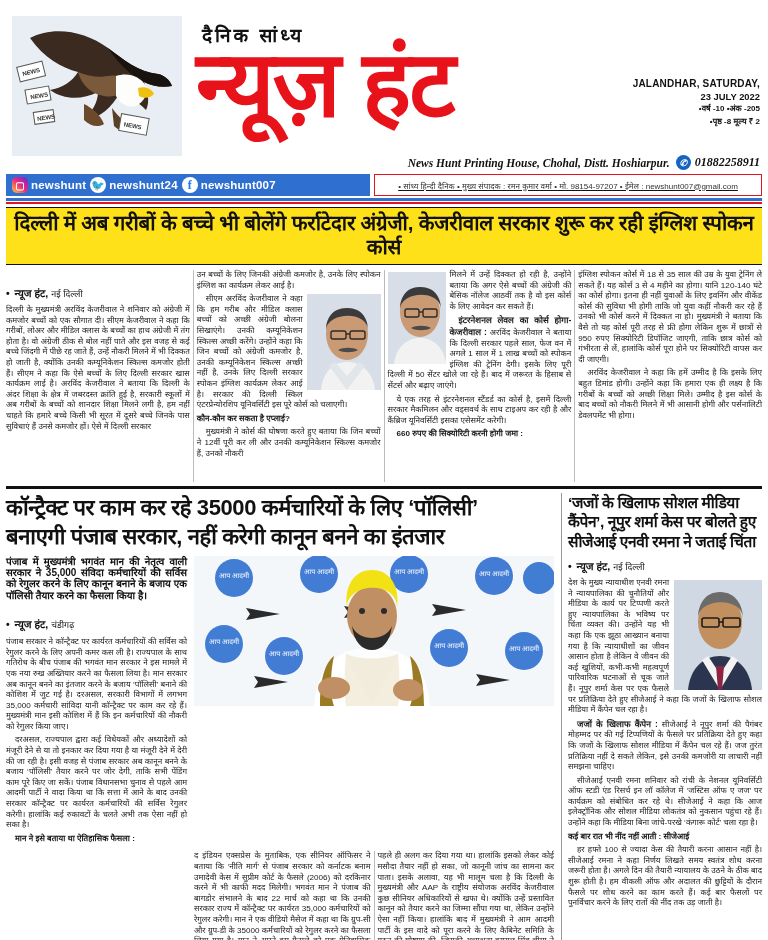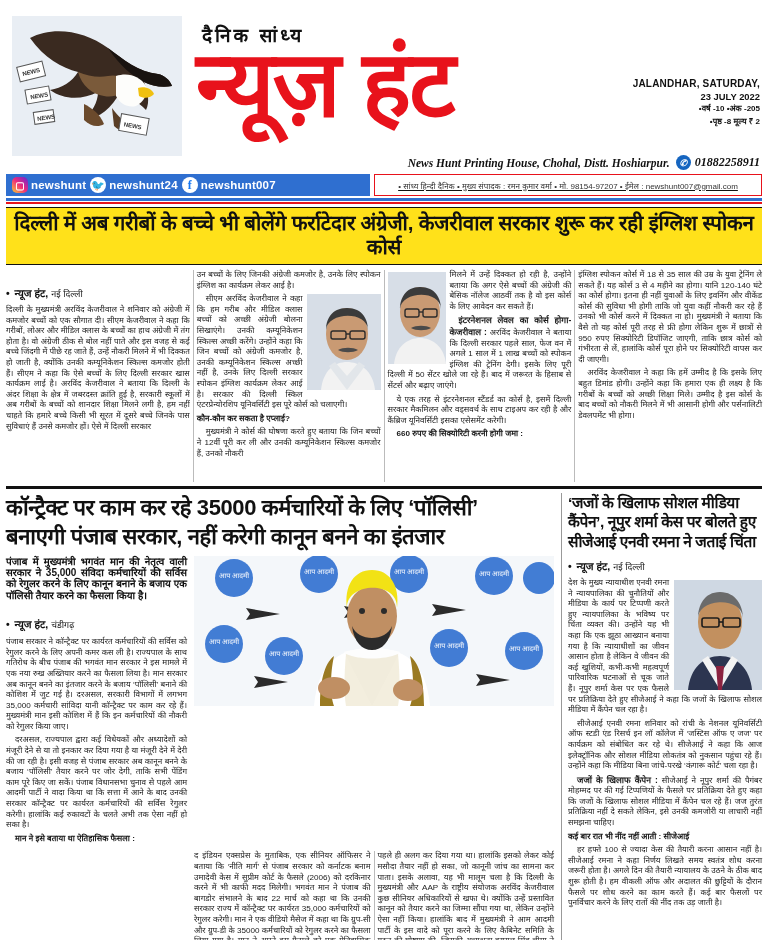--- a/index.html
+++ b/index.html
@@ -308,19 +308,19 @@
           <path d="M24 38 C25 18 68 16 69 38 C69 26 62 12 46 12 C30 12 24 26 24 38 Z" fill="#6b6b6b"></path>
           <rect x="28" y="38" width="17" height="9" rx="2" fill="none" stroke="#1c1c1c" stroke-width="1.6"></rect>
           <rect x="49" y="38" width="17" height="9" rx="2" fill="none" stroke="#1c1c1c" stroke-width="1.6"></rect>
           <line x1="45" y1="42" x2="49" y2="42" stroke="#1c1c1c" stroke-width="1.6"></line>
           <path d="M14 110 C16 88 30 76 46 76 C62 76 76 88 78 110 Z" fill="#2c3550"></path>
           <path d="M34 76 L46 94 L58 76 L64 80 L46 110 L28 80 Z" fill="#f3f3f3"></path>
           <path d="M42 86 L50 86 L48 110 L44 110 Z" fill="#8c2340"></path>
         </svg>
       </div>
       <p class="body">देश के मुख्य न्यायाधीश एनवी रमना ने न्यायपालिका की चुनौतियों और मीडिया के कार्य पर टिप्पणी करते हुए न्यायपालिका के भविष्य पर चिंता व्यक्त की। उन्होंने यह भी कहा कि एक झूठा आख्यान बनाया गया है कि न्यायाधीशों का जीवन आसान होता है लेकिन वे जीवन की कई खुशियों, कभी-कभी महत्वपूर्ण पारिवारिक घटनाओं से चूक जाते हैं। नूपुर शर्मा केस पर एक फैसले पर प्रतिक्रिया देते हुए सीजेआई ने कहा कि जजों के खिलाफ सोशल मीडिया में कैंपेन चल रहा है।</p>
+      <p class="body ind"><span class="subhead">जजों के खिलाफ कैंपेन :</span> <span>सीजेआई ने नूपुर शर्मा की पैगंबर मोहम्मद पर की गई टिप्पणियों के फैसले पर प्रतिक्रिया देते हुए कहा कि जजों के खिलाफ सोशल मीडिया में कैंपेन चल रहे हैं। जज तुरंत प्रतिक्रिया नहीं दे सकते लेकिन, इसे उनकी कमजोरी या लाचारी नहीं समझना चाहिए।</span></p>
       <p class="body ind">सीजेआई एनवी रमना शनिवार को रांची के नेशनल यूनिवर्सिटी ऑफ स्टडी एंड रिसर्च इन लॉ कॉलेज में ‘जस्टिस ऑफ ए जज’ पर कार्यक्रम को संबोधित कर रहे थे। सीजेआई ने कहा कि आज इलेक्ट्रॉनिक और सोशल मीडिया लोकतंत्र को नुकसान पहुंचा रहे हैं। उन्होंने कहा कि मीडिया बिना जांचे-परखे ‘कंगारू कोर्ट’ चला रहा है।</p>
-      <p class="body ind"><span class="subhead">जजों के खिलाफ कैंपेन :</span> <span>सीजेआई ने नूपुर शर्मा की पैगंबर मोहम्मद पर की गई टिप्पणियों के फैसले पर प्रतिक्रिया देते हुए कहा कि जजों के खिलाफ सोशल मीडिया में कैंपेन चल रहे हैं। जज तुरंत प्रतिक्रिया नहीं दे सकते लेकिन, इसे उनकी कमजोरी या लाचारी नहीं समझना चाहिए।</span></p>
       <p class="body subhead">कई बार रात भी नींद नहीं आती : सीजेआई</p>
       <p class="body ind">हर हफ्ते 100 से ज्यादा केस की तैयारी करना आसान नहीं है। सीजेआई रमना ने कहा निर्णय लिखते समय स्वतंत्र शोध करना जरूरी होता है। अगले दिन की तैयारी न्यायालय के उठने के ठीक बाद शुरू होती है। हम वीकली ऑफ और अदालत की छुट्टियों के दौरान फैसले पर शोध करने का काम करते हैं। कई बार फैसलों पर पुनर्विचार करने के लिए रातों की नींद तक उड़ जाती है।</p>
     </div>
   </div>
 </div>
 
 </body></html>

